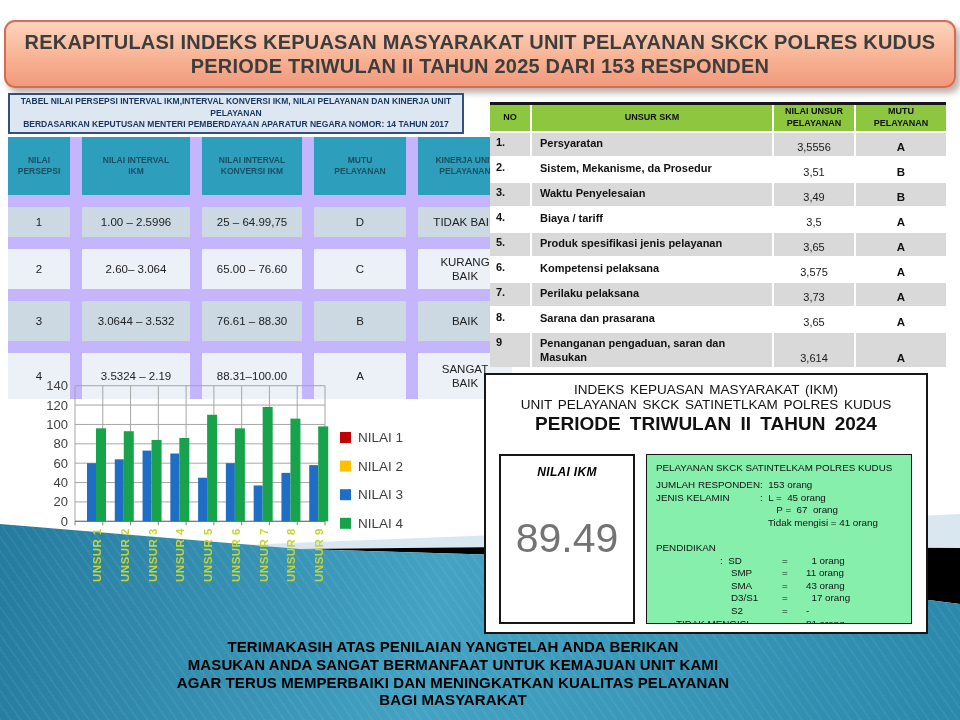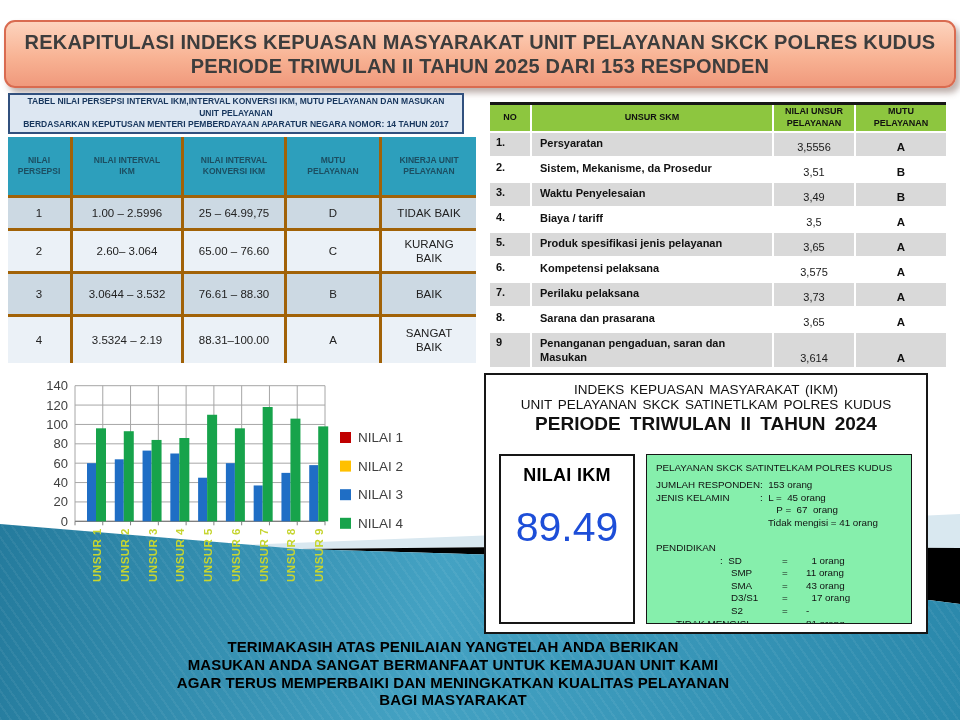--- a/index.html
+++ b/index.html
@@ -23,21 +23,21 @@
     display:flex;flex-direction:column;justify-content:center;align-items:center;gap:1px;}
   .title-line{font-size:20px;font-weight:bold;color:var(--title-text);letter-spacing:.2px;white-space:nowrap;}
   
   .caption-box{position:absolute;left:8px;top:93px;width:456px;height:41px;box-sizing:border-box;
     background:var(--caption-bg);border:2px solid var(--caption-border);
     display:flex;flex-direction:column;justify-content:center;text-align:center;
     color:var(--caption-text);font-weight:bold;font-size:8.5px;line-height:1.4;padding:0 8px;}
   
   .ltable{position:absolute;left:8px;top:137px;display:grid;
     grid-template-columns:62px 108px 100px 92px 94px;
-    grid-template-rows:58px 30px 40px 40px 46px;gap:3px;background:#a16207;}
+    grid-template-rows:58px 30px 40px 40px 46px;gap:12px;background:#c4b5fd;}
   .lth{background:var(--teal-header);color:var(--teal-header-text);font-size:8.5px;font-weight:bold;
     display:flex;align-items:center;justify-content:center;text-align:center;white-space:pre-line;line-height:1.35;}
   .ltc{font-size:11.5px;color:#222;display:flex;align-items:center;justify-content:center;
     text-align:center;white-space:pre-line;line-height:1.25;}
   .lta{background:var(--row-blue-a);} .ltb{background:var(--row-blue-b);}
   
   .rtable{position:absolute;left:490px;top:102px;display:grid;
     grid-template-columns:40px 240px 80px 90px;
     grid-template-rows:26px 23px 23px 23px 23px 23px 23px 23px 23px 34px;gap:2px;
     border-top:3px solid #161616;background:#fff;}
@@ -52,22 +52,22 @@
   .chart-svg{position:absolute;left:20px;top:381px;font-family:"Liberation Sans",sans-serif;}
   
   .ikm-panel{position:absolute;left:484px;top:373px;width:444px;height:261px;box-sizing:border-box;
     background:#fff;border:2px solid #161616;}
   .ikm-h{text-align:center;color:#111;line-height:1.12;}
   .ikm-h1{margin-top:7px;font-size:13.5px;word-spacing:2px;}
   .ikm-h2{font-size:13.5px;word-spacing:2px;text-align:center;}
   .ikm-h3{font-size:19px;font-weight:bold;word-spacing:4px;margin-top:1px;}
   .nilai-box{position:absolute;left:13px;top:79px;width:136px;height:170px;box-sizing:border-box;
     border:2px solid #161616;text-align:center;background:#fff;}
-  .nilai-label{margin-top:9px;font-size:18px;font-weight:bold;letter-spacing:.3px;color:#000;}
-  .nilai-value{margin-top:18px;font-size:41px;color:#1d4ed8;}
+  .nilai-label{margin-top:9px;font-size:12px;font-weight:bold;letter-spacing:.3px;color:#000;font-style:italic;}
+  .nilai-value{margin-top:36px;font-size:41px;color:#737373;}
   .detail-box{position:absolute;left:160px;top:79px;width:266px;height:170px;box-sizing:border-box;
     border:1px solid #161616;padding:7px 9px;font-size:9.8px;color:#111;overflow:hidden;background:#86efac;}
   .dt-title{height:17px;}
   .dt-row{display:flex;height:12.6px;}
   .dl{width:104px;flex:none;}
   .dr{white-space:pre;}
   .edu{padding-left:64px;}
   .edu-row{display:flex;height:12.6px;}
   .ek{width:62px;white-space:pre;flex:none;}
   .ee{width:24px;flex:none;}
@@ -85,21 +85,21 @@
   <div class="wedge pale"></div>
   <div class="wedge black"></div>
   <div class="wedge teal"></div>
 
   <div class="title-bar">
     <div class="title-line">REKAPITULASI INDEKS KEPUASAN MASYARAKAT UNIT PELAYANAN SKCK POLRES KUDUS</div>
     <div class="title-line">PERIODE TRIWULAN II TAHUN 2025 DARI 153 RESPONDEN</div>
   </div>
 
   <div class="caption-box">
-    <div>TABEL NILAI PERSEPSI INTERVAL IKM,INTERVAL KONVERSI IKM, MUTU PELAYANAN DAN MASUKAN UNIT PELAYANAN</div>
+    <div>TABEL NILAI PERSEPSI INTERVAL IKM,INTERVAL KONVERSI IKM, NILAI PELAYANAN DAN KINERJA UNIT PELAYANAN</div>
     <div>BERDASARKAN KEPUTUSAN MENTERI PEMBERDAYAAN APARATUR NEGARA NOMOR: 14 TAHUN 2017</div>
   </div>
 
   <div class="ltable" id="ltable">
       <div class="lth">NILAI
 PERSEPSI</div>
       <div class="lth">NILAI INTERVAL
 IKM</div>
       <div class="lth">NILAI INTERVAL
 KONVERSI IKM</div>

